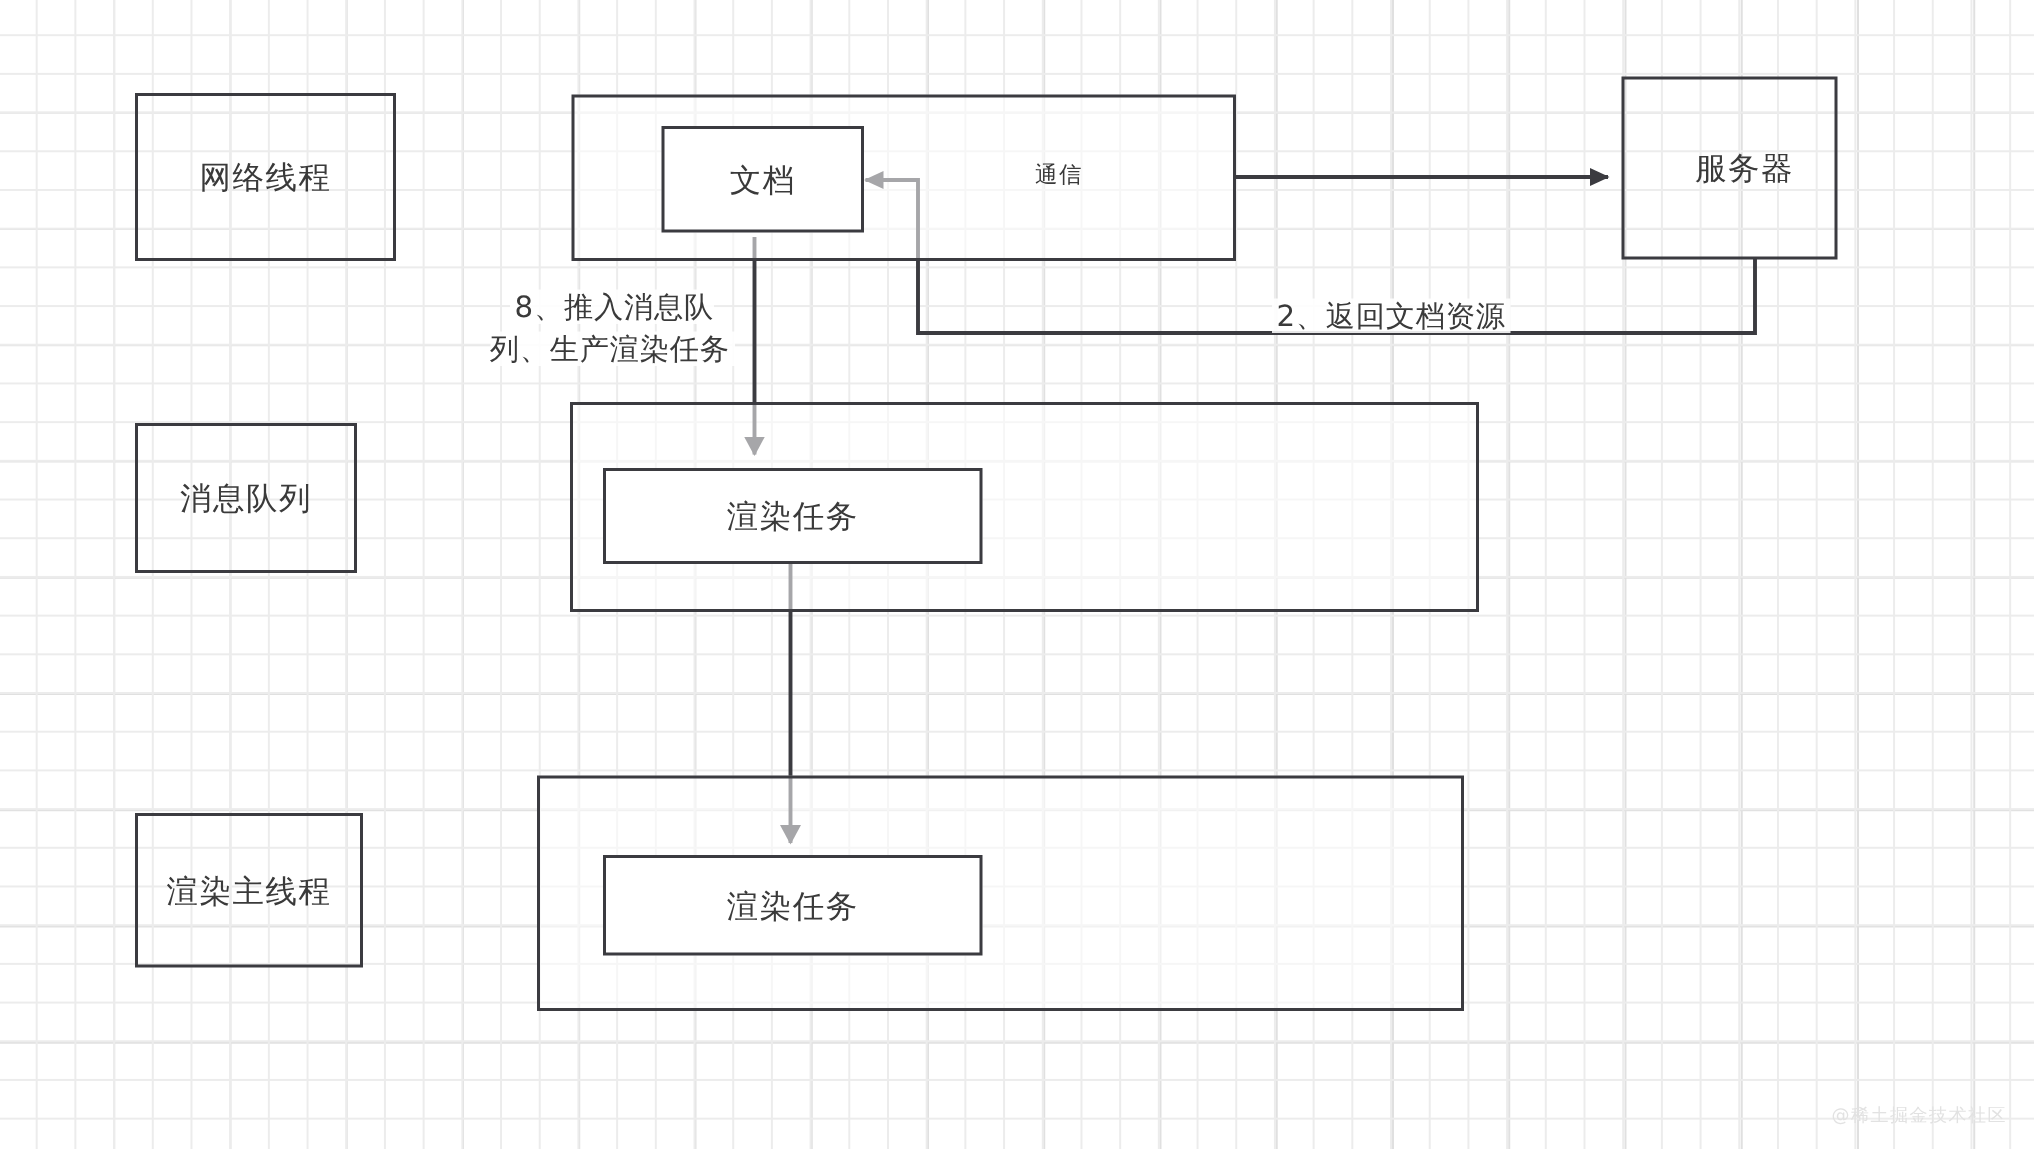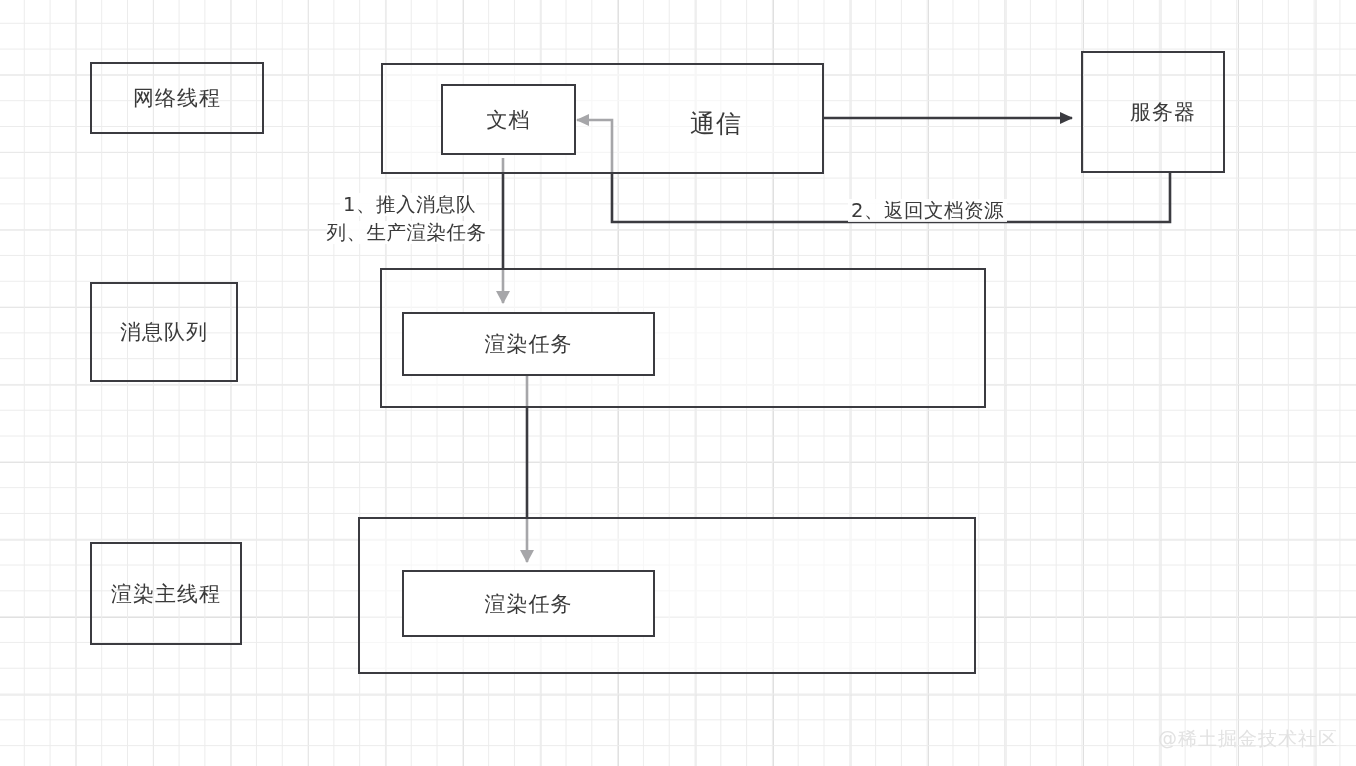--- a/index.html
+++ b/index.html
@@ -67,21 +67,21 @@
   }
   .edge-label-bg {
     background: rgba(255,255,255,0.88);
     padding: 0 3px;
   }
   .watermark {
     position: absolute;
     right: 18px;
     bottom: 14px;
     color: #e2e2e2;
-    font-size: 19px;
+    font-size: 12px;
     letter-spacing: 1px;
     z-index: 8;
     user-select: none;
   }
   .inner-node {
     position: absolute;
     box-sizing: border-box;
     border: 2px solid #3b3b40;
     background: #ffffff;
     display: flex;
@@ -121,36 +121,36 @@
 
     <g>
       <path d="M503,158 L503,303" fill="none" stroke="#3b3b40" stroke-width="2.6" marker-end="url(#arrowD)"></path>
     </g>
 
     <g>
       <path d="M527,376 L527,562" fill="none" stroke="#3b3b40" stroke-width="2.6" marker-end="url(#arrowD)"></path>
     </g>
   </svg>
 
-  <div class="node" style="left:90px; top:62px; width:174px; height:72px;">
+  <div class="node" style="left:90px; top:62px; width:174px; height:112px;">
     <span class="node-label">网络线程</span>
   </div>
 
   <div class="node" style="left:90px; top:282px; width:148px; height:100px;">
     <span class="node-label">消息队列</span>
   </div>
 
   <div class="node" style="left:90px; top:542px; width:152px; height:103px;">
     <span class="node-label">渲染主线程</span>
   </div>
 
   <div class="node container" style="left:381px; top:63px; width:443px; height:111px;">
   </div>
   <div style="position:absolute; left:690px; top:107px; z-index:6;
-              color:#3a3a3a; font-size:25px; letter-spacing:1px;">通信</div>
+              color:#3a3a3a; font-size:15px; letter-spacing:1px;">通信</div>
 
   <div class="inner-node" style="left:441px; top:84px; width:135px; height:71px;">
     <span class="node-label">文档</span>
   </div>
 
   <div class="node" style="left:1081px; top:51px; width:144px; height:122px;padding-left:20px;">
     <span class="node-label">服务器</span>
   </div>
 
   <div class="node container" style="left:380px; top:268px; width:606px; height:140px;">
@@ -166,19 +166,19 @@
   <div class="inner-node" style="left:402px; top:570px; width:253px; height:67px;">
     <span class="node-label">渲染任务</span>
   </div>
 
 
   <div class="edge-label single" style="left:848px; top:197px;">
     <span class="edge-label-bg">2、返回文档资源</span>
   </div>
 
   <div class="edge-label" style="left:323px; top:191px; width:170px;">
-    <span class="edge-label-bg">1、推入消息队列、生产渲染任务</span>
+    <span class="edge-label-bg">8、推入消息队列、生产渲染任务</span>
   </div>
 
 
   <div class="watermark">@稀土掘金技术社区</div>
 
 </div>
 
 </body></html>

